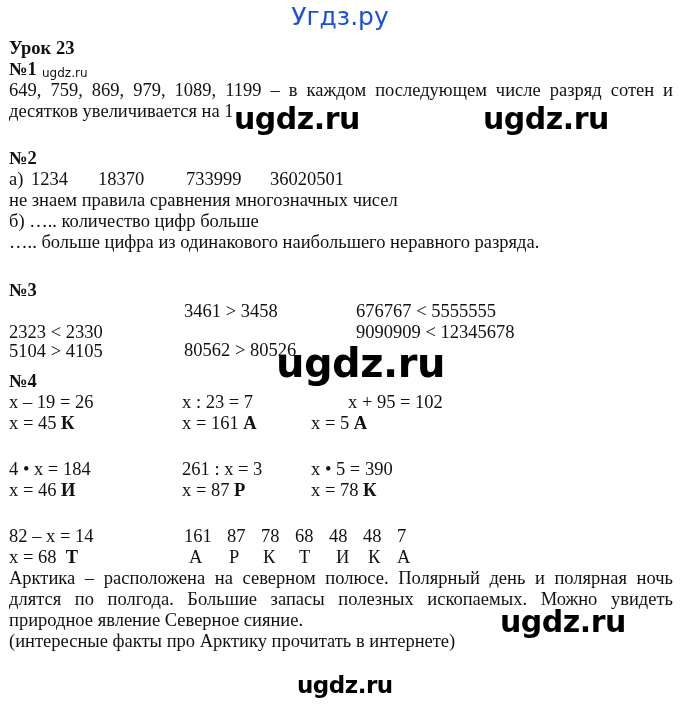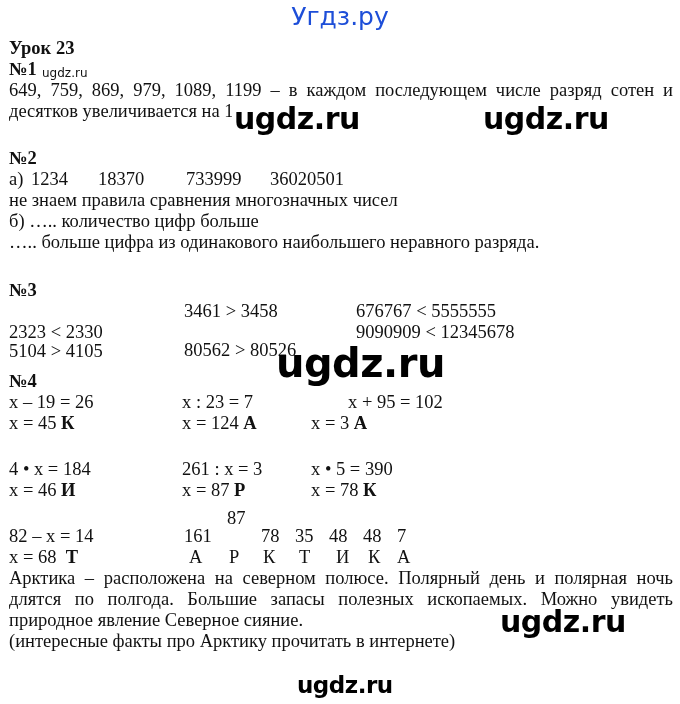--- a/index.html
+++ b/index.html
@@ -46,37 +46,37 @@
 <div class="abs" style="left:184px; top:340px;text-align:right;">80562 &gt; 80526</div>
 <div class="abs" style="left:356px; top:322px;">9090909 &lt; 12345678</div>
 <div class="wm" style="left:276px; top:341px; font-size:40px; line-height:44px;">ugdz.ru</div>
 
 <div class="abs b" style="left:9px; top:371px;">№4</div>
 
 <div class="abs" style="left:9px; top:392px;">х – 19 = 26</div>
 <div class="abs" style="left:182px; top:392px;">х : 23 = 7</div>
 <div class="abs" style="left:311px; top:392px;margin-left:37px;">х + 95 = 102</div>
 <div class="abs" style="left:9px; top:413px;"><span>х = 45</span> <b>К</b></div>
-<div class="abs" style="left:182px; top:413px;"><span>х = 124</span> <b>А</b></div>
-<div class="abs" style="left:311px; top:413px;"><span>х = 3</span> <b>А</b></div>
+<div class="abs" style="left:182px; top:413px;"><span>х = 161</span> <b>А</b></div>
+<div class="abs" style="left:311px; top:413px;"><span>х = 5</span> <b>А</b></div>
 
 <div class="abs" style="left:9px; top:459px;">4 • х = 184</div>
 <div class="abs" style="left:182px; top:459px;">261 : х = 3</div>
 <div class="abs" style="left:311px; top:459px;">х • 5 = 390</div>
 <div class="abs" style="left:9px; top:480px;"><span>х = 46</span> <b>И</b></div>
 <div class="abs" style="left:182px; top:480px;"><span>х = 87</span> <b>Р</b></div>
 <div class="abs" style="left:311px; top:480px;"><span>х = 78</span> <b>К</b></div>
 
 <div class="abs" style="left:9px; top:526px;">82 – х = 14</div>
 <div class="abs" style="left:9px; top:547px;"><span>х = 68</span>&nbsp; <b>Т</b></div>
 
 <div class="abs" style="left:184px; top:526px;">161</div>
-<div class="abs" style="left:227px; top:508px;font-family:Liberation Serif, serif;">87</div>
+<div class="abs" style="left:227px; top:526px;font-family:Liberation Serif, serif;">87</div>
 <div class="abs" style="left:261px; top:526px;">78</div>
-<div class="abs" style="left:295px; top:526px;">35</div>
+<div class="abs" style="left:295px; top:526px;">68</div>
 <div class="abs" style="left:329px; top:526px;">48</div>
 <div class="abs" style="left:363px; top:526px;">48</div>
 <div class="abs" style="left:397px; top:526px;">7</div>
 
 <div class="abs" style="left:189px; top:547px;">А</div>
 <div class="abs" style="left:229px; top:547px;">Р</div>
 <div class="abs" style="left:263px; top:547px;">К</div>
 <div class="abs" style="left:299px; top:547px;">Т</div>
 <div class="abs" style="left:336px; top:547px;">И</div>
 <div class="abs" style="left:368px; top:547px;">К</div>

